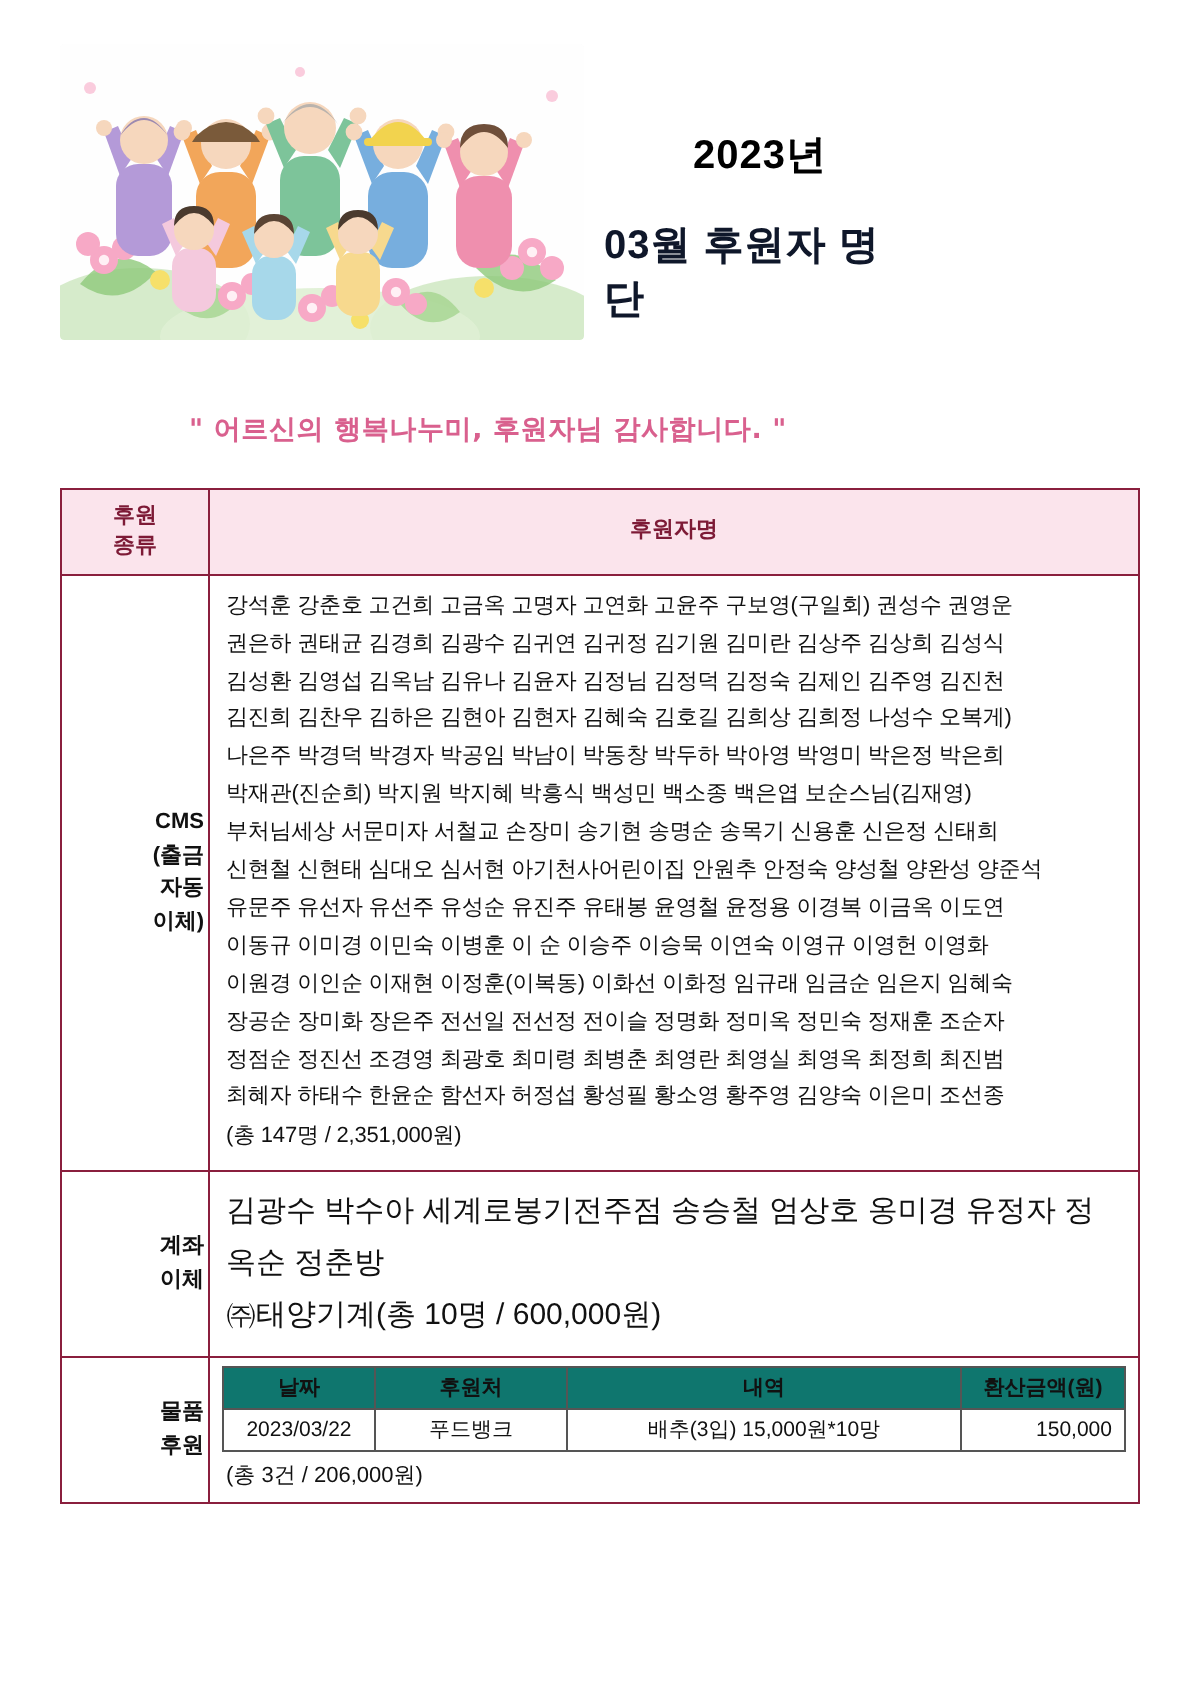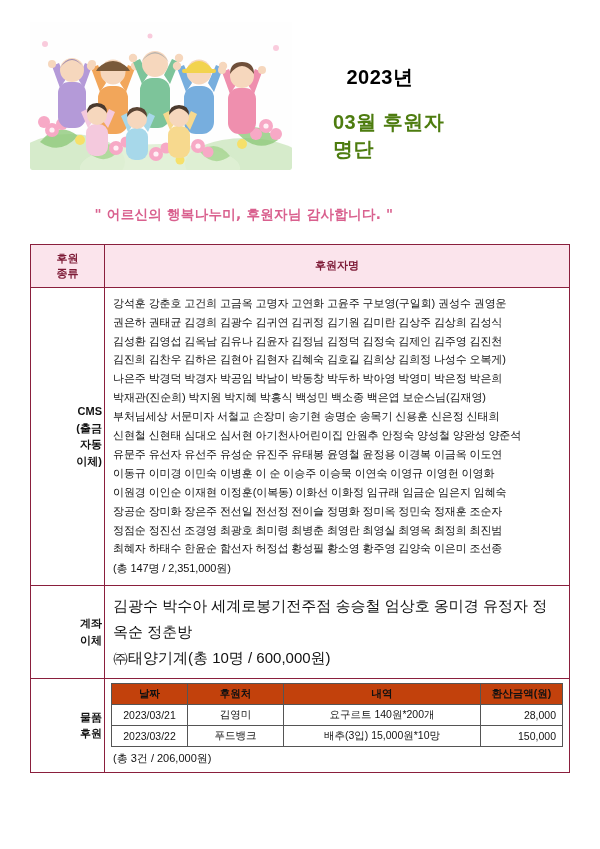--- a/index.html
+++ b/index.html
@@ -53,22 +53,21 @@
     font-size: 20px;
     font-weight: bold;
     letter-spacing: 0.5px;
     color: #000;
     margin-bottom: 18px;
   }
   .title-line2 {
     font-size: 20px;
     font-weight: bold;
     letter-spacing: 0.5px;
-    color: #4d7c0f;
-    margin-left: 31px;
+    color: #0f172a;
   }
 
   
   .slogan {
     margin-top: 34px;
     text-align: center;
     font-size: 13.5px;
     color: #d9608e;
     font-family: "DejaVu Sans", sans-serif;
     font-weight: bold;
@@ -133,21 +132,21 @@
     table-layout: fixed;
   }
   table.sub th, table.sub td {
     border: 1px solid #555;
     font-size: 10.5px;
     text-align: center;
     padding: 3px 2px;
     color: #111;
   }
   table.sub th {
-    background: #c2410c;
+    background: #0f766e;
     font-weight: bold;
   }
   .sub-date { width: 76px; }
   .sub-donor { width: 96px; }
   .sub-detail { width: auto; }
   .sub-amount { width: 82px; }
   table.sub td.amount { text-align: right; padding-right: 6px; }
   .goods-total {
     font-size: 11px;
     padding: 4px 2px 1px 2px;
@@ -366,26 +365,20 @@
             <thead>
               <tr>
                 <th>날짜</th>
                 <th>후원처</th>
                 <th>내역</th>
                 <th>환산금액(원)</th>
               </tr>
             </thead>
             <tbody>
               <tr>
-                <td>2023/03/21</td>
-                <td>김영미</td>
-                <td>요구르트  140원*200개</td>
-                <td class="amount">28,000</td>
-              </tr>
-              <tr>
                 <td>2023/03/22</td>
                 <td>푸드뱅크</td>
                 <td>배추(3입)  15,000원*10망</td>
                 <td class="amount">150,000</td>
               </tr>
             </tbody>
           </table>
           <div class="goods-total">(총 3건 / 206,000원)</div>
         </td>
       </tr>

